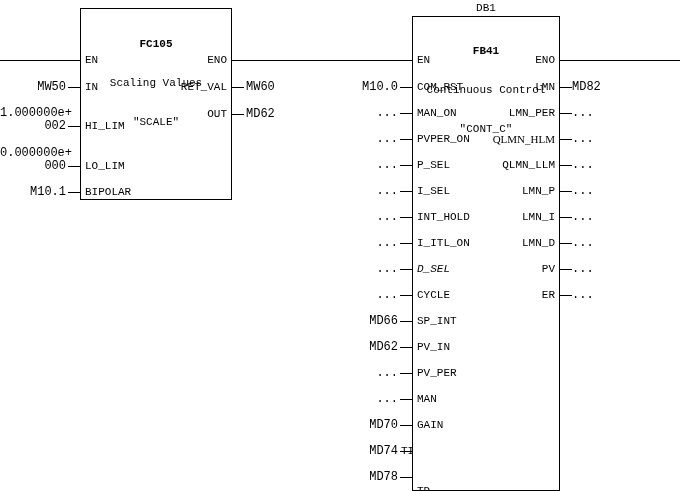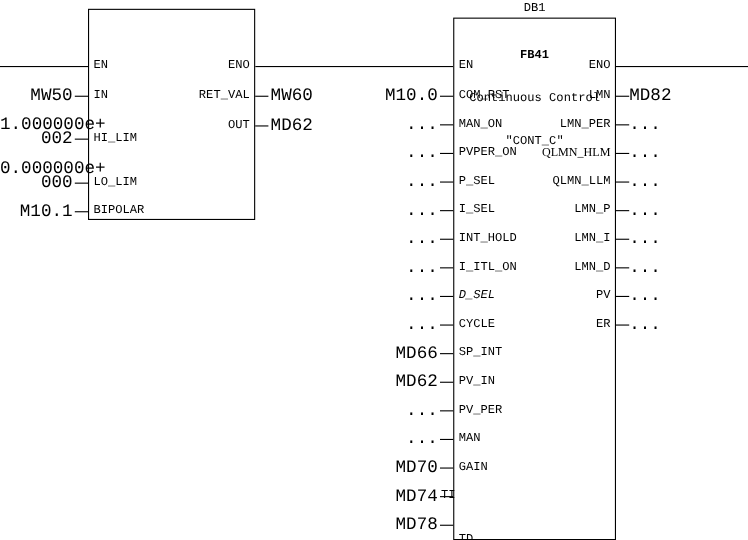--- a/index.html
+++ b/index.html
@@ -55,21 +55,21 @@
     white-space: pre;
   }
   .pin-in {
     text-align: left;
   }
   .pin-out {
     text-align: right;
   }
   .operand {
     position: absolute;
-    font-size: 16px;
+    font-size: 12px;
     line-height: 13px;
     white-space: pre;
   }
   .operand-right {
     text-align: right;
   }
   .operand-left {
     text-align: left;
   }
   .stub {
@@ -82,20 +82,25 @@
 <body>
 
 <div id="canvas">
 
   <div class="wire" style="left:0px; top:60px; width:80px;"></div>
   <div class="wire" style="left:232px; top:60px; width:180px;"></div>
   <div class="wire" style="left:560px; top:60px; width:120px;"></div>
 
   <div class="block" style="left:80px; top:8px; width:152px; height:192px;"></div>
 
+  <div class="block-title" style="position:absolute; left:80px; top:12px; width:152px;">
+    <div class="name">FC105</div>
+    <div>Scaling Values</div>
+    <div>"SCALE"</div>
+  </div>
 
   <div class="pin-label pin-in" style="left:85px; top:54px;">EN</div>
   <div class="pin-label pin-in" style="left:85px; top:81px;">IN</div>
   <div class="pin-label pin-in" style="left:85px; top:120px;">HI_LIM</div>
   <div class="pin-label pin-in" style="left:85px; top:160px;">LO_LIM</div>
   <div class="pin-label pin-in" style="left:85px; top:186px;">BIPOLAR</div>
 
   <div class="pin-label pin-out" style="left:147px; top:54px; width:80px;">ENO</div>
   <div class="pin-label pin-out" style="left:147px; top:81px; width:80px;">RET_VAL</div>
   <div class="pin-label pin-out" style="left:147px; top:108px; width:80px;">OUT</div>

